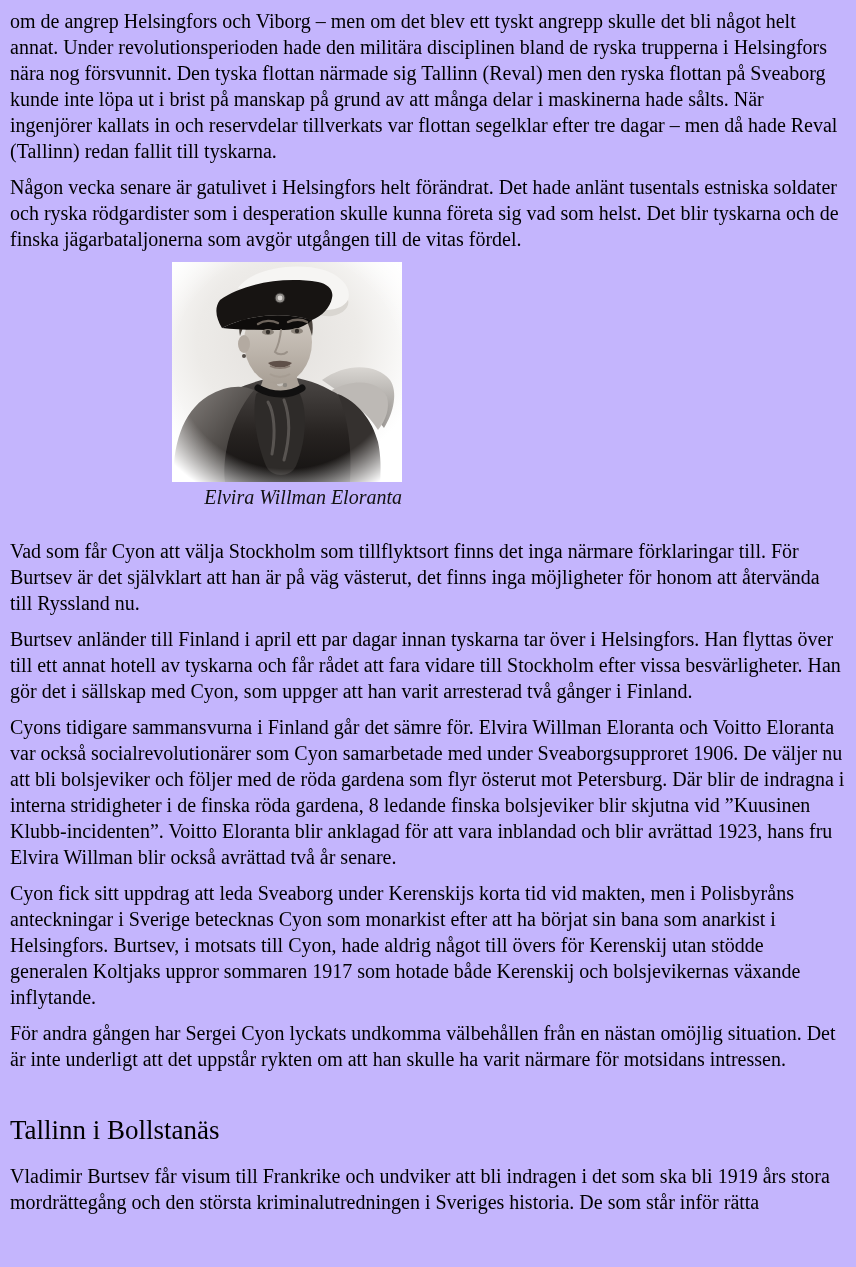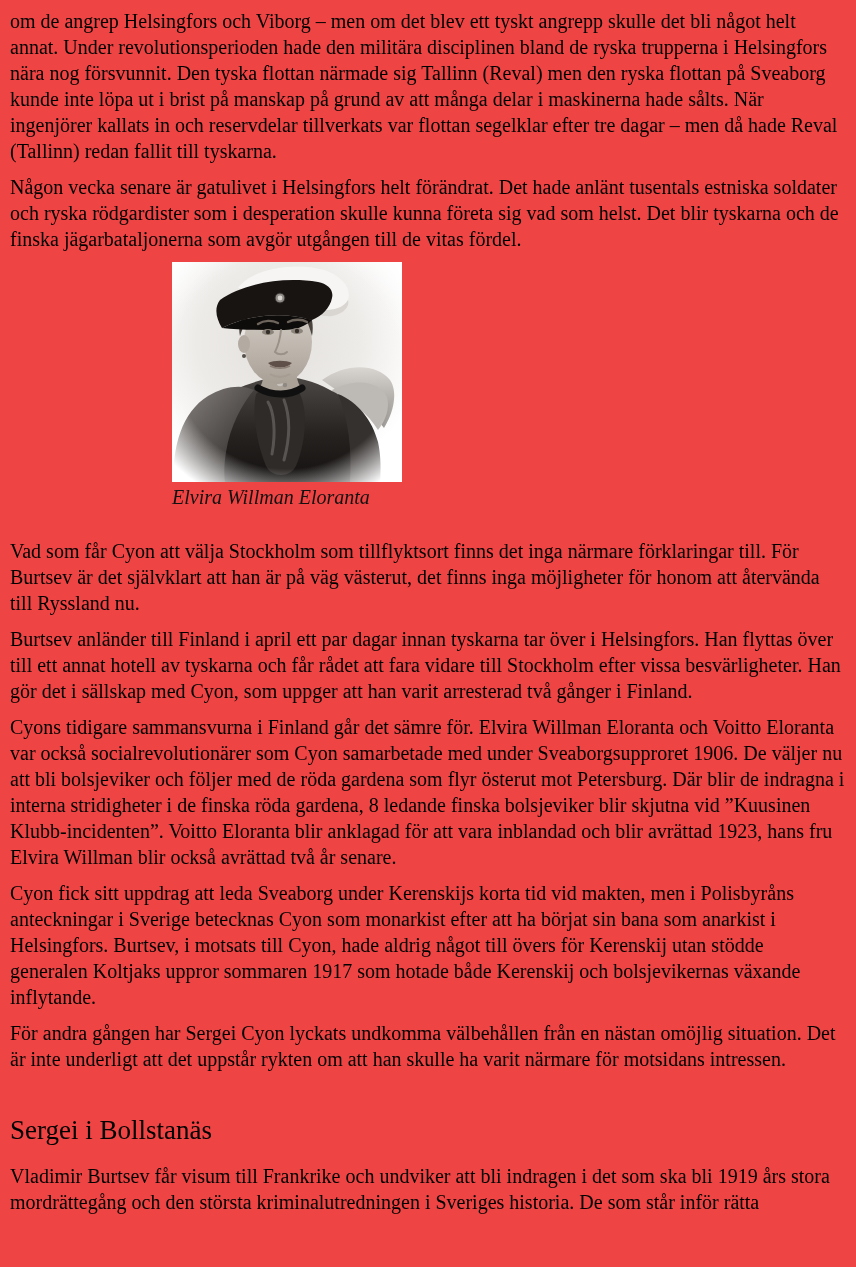--- a/index.html
+++ b/index.html
@@ -2,36 +2,36 @@
 <html><head>
 <meta charset="utf-8">
 <style>
   html, body { margin: 0; padding: 0; background: #ffffff; }
   .page {
     width: 856px;
     height: 1267px;
     box-sizing: border-box;
     padding: 8px 10px 11px 10px;
     overflow: hidden;
-    background: #ef4444;
+    background: #c4b5fd;
     font-family: "Liberation Serif", "DejaVu Serif", serif;
     font-size: 20px;
     line-height: 26px;
     color: #000000;
     text-align: left;
   }
   .page p {
     margin: 10px 0;
   }
   .page p.first { margin-top: 0; }
   figure.portrait {
     margin: 10px 0 28px 162px;
     width: 230px;
     padding: 0;
-    text-align: left;
+    text-align: right;
   }
   .photo-frame {
     width: 230px;
     height: 220px;
     display: block;
   }
   figcaption {
     font-style: italic;
     font-size: 20px;
     line-height: 26px;
@@ -153,17 +153,17 @@
 
   <p>Burtsev anländer till Finland i april ett par dagar innan tyskarna tar över i Helsingfors. Han flyttas över till ett annat hotell av tyskarna och får rådet att fara vidare till Stockholm efter vissa besvärligheter. Han gör det i sällskap med Cyon, som uppger att han varit arresterad två gånger i Finland.</p>
 
   <p>Cyons tidigare sammansvurna i Finland går det sämre för.  Elvira Willman Eloranta och Voitto Eloranta var också socialrevolutionärer som Cyon samarbetade med under Sveaborgsupproret 1906. De väljer nu att bli bolsjeviker och följer med de röda gardena som flyr österut mot Petersburg. Där blir de indragna i interna stridigheter i de finska röda gardena, 8 ledande finska bolsjeviker blir skjutna vid ”Kuusinen Klubb-incidenten”. Voitto Eloranta blir anklagad för att vara inblandad och blir avrättad 1923, hans fru Elvira Willman blir också avrättad två år senare.</p>
 
 
   <p>Cyon fick sitt uppdrag att leda Sveaborg under Kerenskijs korta tid vid makten, men i Polisbyråns anteckningar i Sverige betecknas Cyon som monarkist efter att ha börjat sin bana som anarkist i Helsingfors. Burtsev, i motsats till Cyon, hade aldrig något till övers för Kerenskij utan stödde generalen Koltjaks uppror sommaren 1917 som hotade både Kerenskij och bolsjevikernas växande inflytande.</p>
 
   <p>För andra gången har Sergei Cyon lyckats undkomma välbehållen från en nästan omöjlig situation. Det är inte underligt att det uppstår rykten om att han skulle ha varit närmare för motsidans intressen.</p>
 
-  <h1 class="section-heading">Sergei i Bollstanäs</h1>
+  <h1 class="section-heading">Tallinn i Bollstanäs</h1>
 
   <p>Vladimir Burtsev får visum till Frankrike och undviker att bli indragen i det som ska bli 1919 års stora mordrättegång och den största kriminalutredningen i Sveriges historia. De som står inför rätta</p>
 
 </div>
 
 </body></html>

